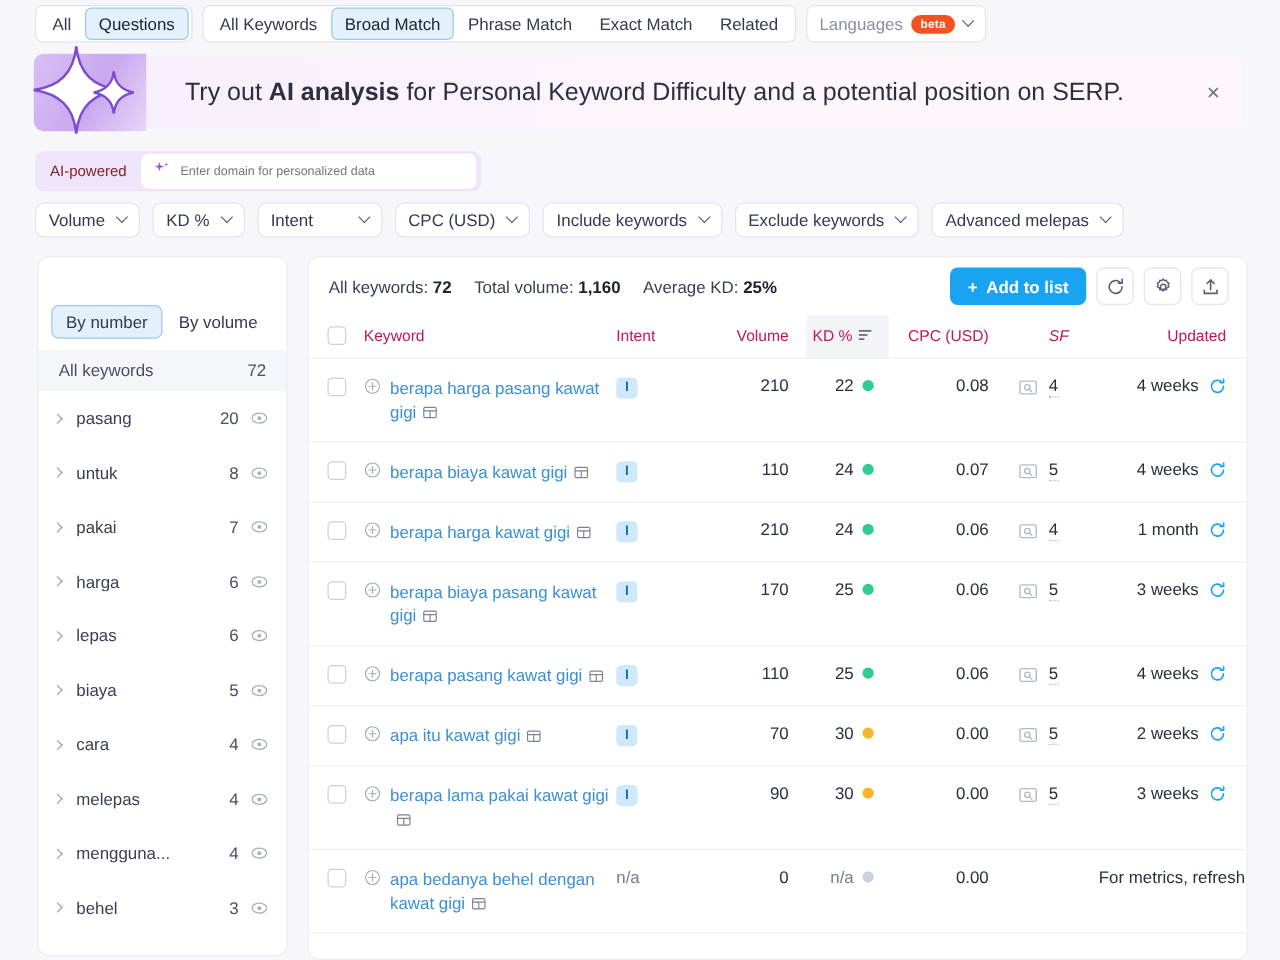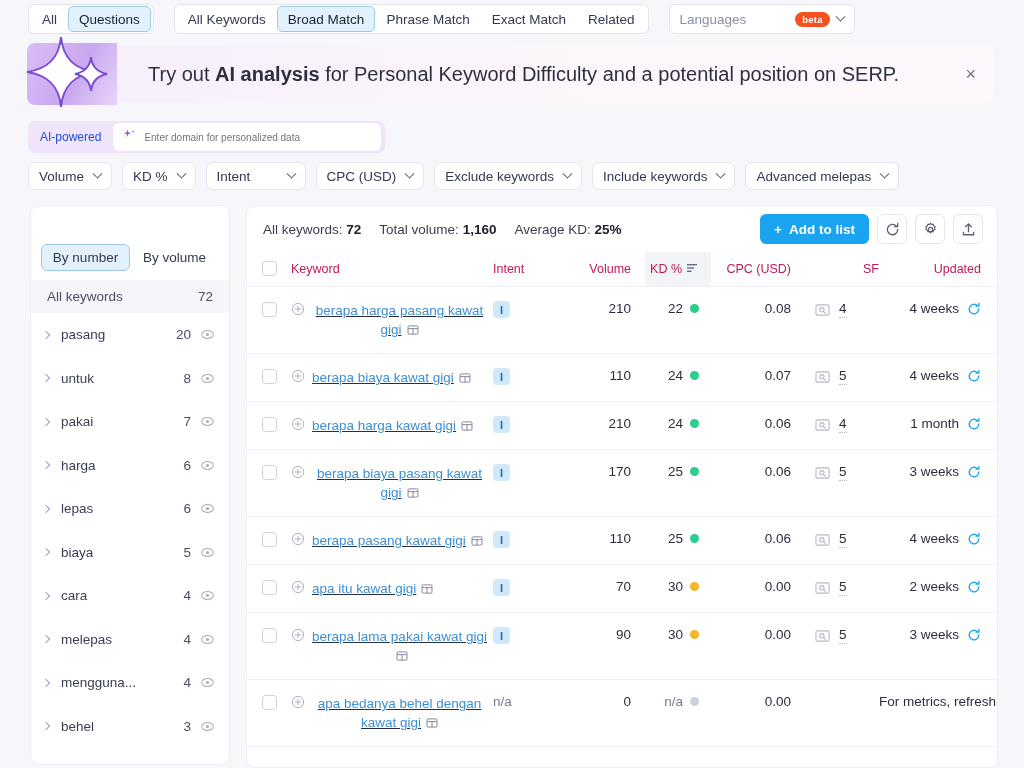--- a/index.html
+++ b/index.html
@@ -8,21 +8,21 @@
     background: #f7f7fb;
     font-family: "Liberation Sans", sans-serif;
     color: #222433;
     overflow: hidden;
   }
   .page { position: relative; width: 1024px; height: 768px; }
 
   
   .tabbar {
     position: absolute; left: 28px; top: 4px;
-    display: flex; align-items: center; gap: 12px;
+    display: flex; align-items: center; gap: 0;
   }
   .tabgroup {
     display: flex; align-items: center;
     background: #fff; border: 1px solid #e3e5ec; border-radius: 6px;
     padding: 2px; margin-right: 8px; height: 30px;
   }
   .tab {
     height: 26px; display: flex; align-items: center; padding: 0 10px;
     font-size: 13.5px; color: #343850; border-radius: 5px;
     white-space: nowrap; cursor: pointer; border: 1px solid transparent;
@@ -30,21 +30,21 @@
   .tab.active {
     background: #e2f1fb; border-color: #9ec8e8; color: #1c2133; font-weight: 400;
   }
   .langbtn {
     display: flex; align-items: center; gap: 7px; height: 30px;
     background: #fff; border: 1px solid #e3e5ec; border-radius: 6px;
     padding: 0 10px; font-size: 13.5px; color: #8a8fa3; cursor: pointer;
   }
   .beta {
     background: #f4511e; color: #fff; font-size: 9.5px; font-weight: bold;
-    border-radius: 8px; padding: 2px 7px; letter-spacing: .2px; margin-left: 42px;
+    border-radius: 8px; padding: 2px 7px; letter-spacing: .2px;
   }
   .chev { width: 9px; height: 9px; border-right: 1.6px solid #5b5f74;
     border-bottom: 1.6px solid #5b5f74; transform: rotate(45deg) translate(-2px,-2px); }
   .chev.sm { width: 7px; height: 7px; }
 
   
   .banner {
     position: absolute; left: 28px; top: 45px; width: 966px; height: 58px;
     background: linear-gradient(90deg,#f6eefc 0%, #fdf7fb 60%, #fdf6fa 100%);
     border-radius: 8px; display: flex; align-items: center;
@@ -58,21 +58,21 @@
   .banner-text b { font-weight: bold; }
   .banner-x {
     position: absolute; right: 18px; top: 50%; transform: translateY(-50%);
     font-size: 18px; color: #6e7287; cursor: pointer; line-height: 1;
     font-family: "Liberation Sans", sans-serif; font-weight: 300;
   }
 
   
   .airow { position: absolute; left: 28px; top: 121px; display: flex; align-items: center;
     background: #f0e4fb; border-radius: 7px; height: 32px; padding-right: 2px; }
-  .aitag { font-size: 12px; color: #1d4ed8; padding: 0 12px 0 12px; white-space: nowrap; }
+  .aitag { font-size: 12px; color: #7f1d1d; padding: 0 12px 0 12px; white-space: nowrap; }
   .aiinput {
     display: flex; align-items: center; gap: 8px;
     background: #fff; border-radius: 6px; height: 28px; width: 268px;
     padding: 0 10px; margin-right: 2px;
   }
   .aiinput input {
     border: 0; outline: none; font-size: 10px; color: #8b8fa3;
     font-family: Liberation Sans, sans-serif; width: 100%; background: transparent;
   }
   .sparkle { color: #8b5cf6; font-size: 13px; }
@@ -144,30 +144,30 @@
   thead th {
     font-size: 12.5px; font-weight: normal; color: #be185d; text-align: right;
     padding: 9px 0 10px 0; border-bottom: 1px solid #eef0f4; vertical-align: middle;
   }
   th.c-chk { width: 44px; text-align: center; }
   th.c-kw  { width: 196px; text-align: left; }
   th.c-int { width: 66px; text-align: left; padding-left: 6px; }
   th.c-vol { width: 92px; padding-right: 14px; }
   th.c-kd  { width: 66px; padding-right: 12px; background: #f3f4f7; }
   th.c-cpc { width: 92px; padding-right: 12px; }
-  th.c-sf  { width: 76px; text-align: right; padding-left: 12px; }
+  th.c-sf  { width: 76px; text-align: center; padding-left: 12px; font-style: italic; }
   th.c-upd { text-align: right; padding-right: 16px; }
   .kdhead { display: inline-flex; align-items: center; gap: 5px; }
 
   tbody td {
     border-bottom: 1px solid #eef0f4; font-size: 13.5px; color: #2b2e3e;
     vertical-align: top; padding-top: 14px; padding-bottom: 14px; text-align: right;
   }
   td.c-chk { text-align: center; }
-  td.c-kw { text-align: center; text-decoration: underline; }
+  td.c-kw { text-align: left; }
   td.c-int { text-align: left; padding-left: 6px; }
   td.c-vol { padding-right: 14px; }
   td.c-kd { padding-right: 12px; }
   td.c-cpc { padding-right: 12px; }
   td.c-sf { text-align: left; padding-left: 12px; }
   td.c-upd { text-align: right; padding-right: 16px; color: #2b2e3e; white-space: nowrap; }
 
   .chk {
     width: 15px; height: 15px; border: 1px solid #ccd0dc; border-radius: 3.5px;
     background: #fff; display: inline-block; vertical-align: middle; cursor: pointer;
@@ -247,25 +247,25 @@
     </div>
     <div class="filter w-intent">
       <span>Intent</span>
       <span class="chev sm"></span>
     </div>
     <div class="filter">
       <span>CPC (USD)</span>
       <span class="chev sm"></span>
     </div>
     <div class="filter">
+      <span>Include keywords</span>
+      <span class="chev sm"></span>
+    </div>
+    <div class="filter">
       <span>Exclude keywords</span>
-      <span class="chev sm"></span>
-    </div>
-    <div class="filter">
-      <span>Include keywords</span>
       <span class="chev sm"></span>
     </div>
     <div class="filter">
       <span>Advanced melepas</span>
       <span class="chev sm"></span>
     </div>
   </div>
 
   <div class="sidebar">
     <div class="segwrap">

